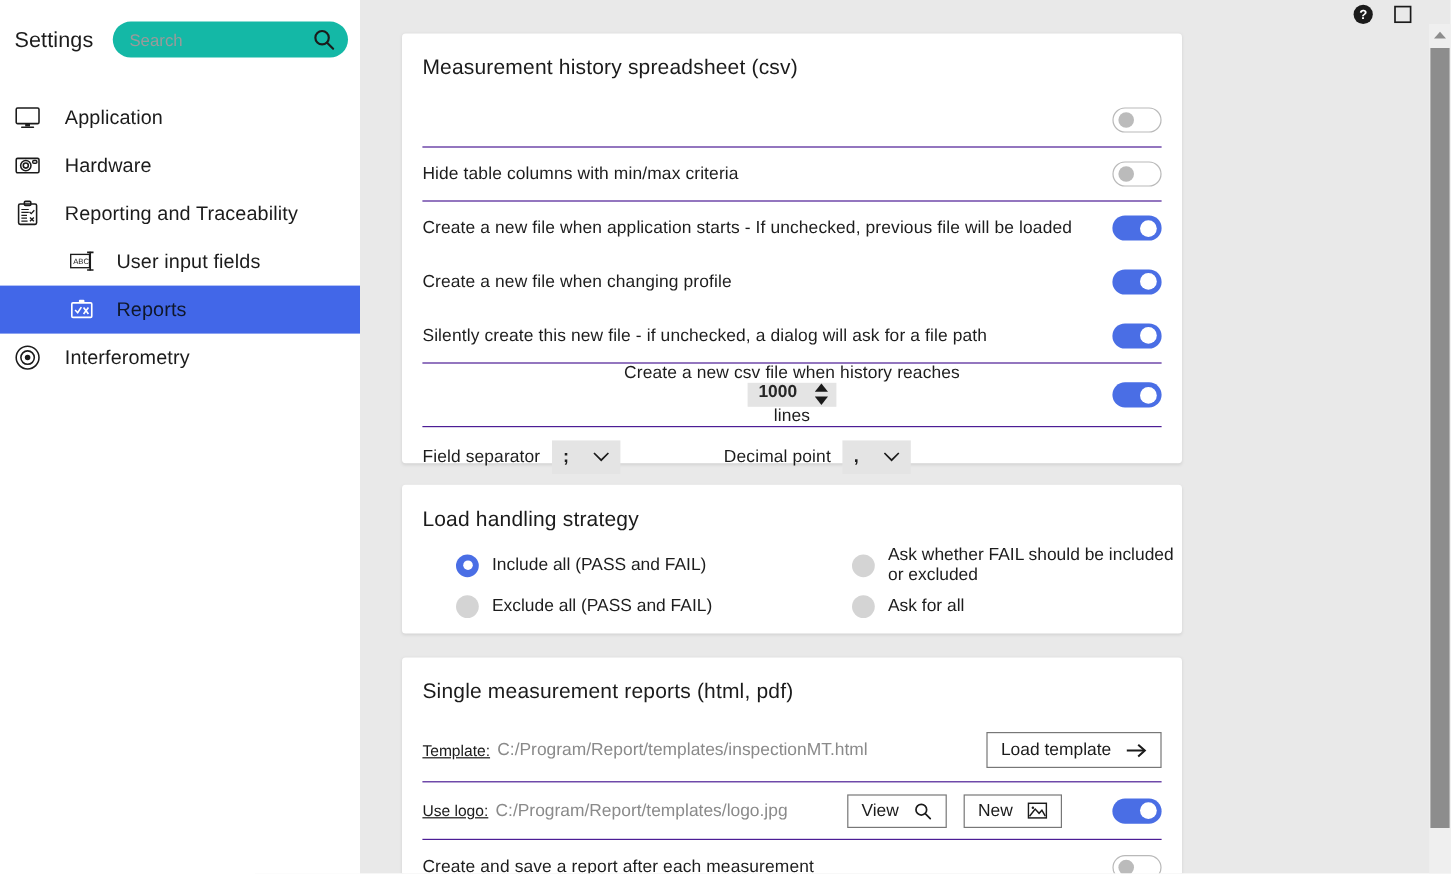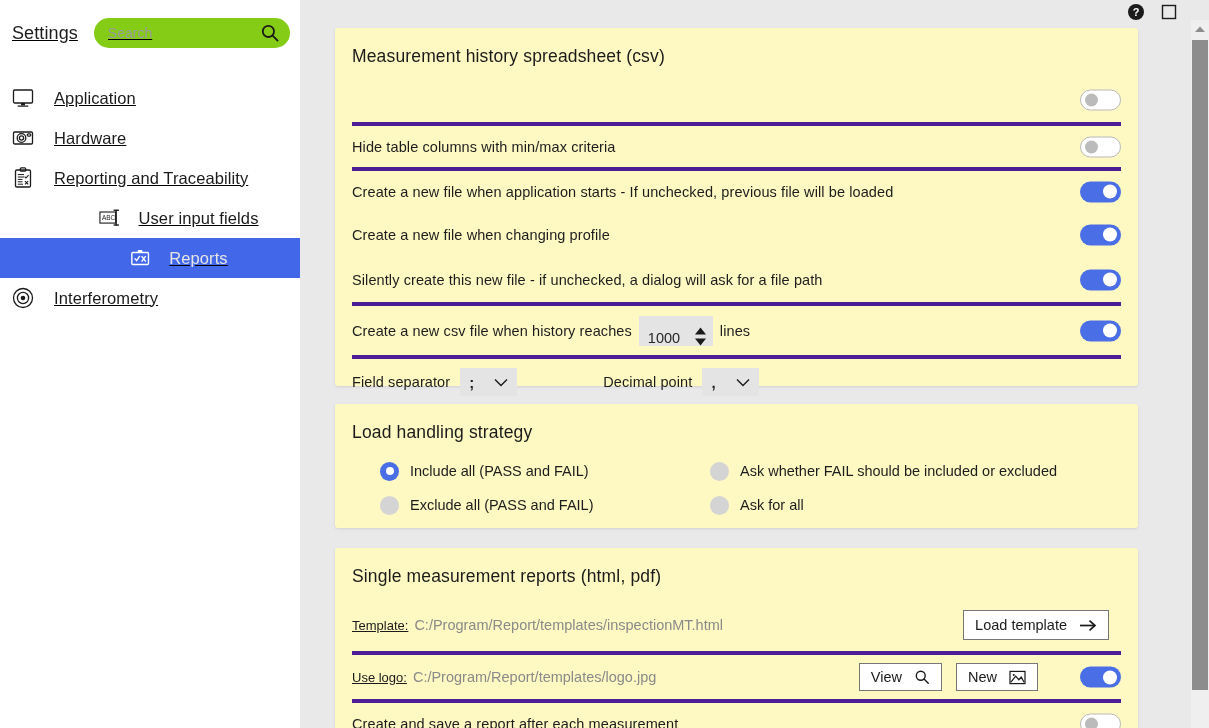--- a/index.html
+++ b/index.html
@@ -11,63 +11,62 @@
   }
   .app { position: relative; width: 1209px; height: 728px; display: flex; }
 
   
   .sidebar {
     width: 300px; height: 529px;
     background: #ffffff;
     flex: 0 0 300px;
     position: relative;
     z-index: 3;
-    text-decoration: underline;
   }
   .sidebar-top {
     display: flex; align-items: center;
     height: 66px; padding-left: 12px; gap: 16px;
   }
   .settings-title {
     font-size: 18px; color: #1c1c1c; letter-spacing: .1px;
   }
   .search-box {
     position: relative;
     width: 196px; height: 30px;
-    background: #84cc16;
+    background: #14b8a6;
     border-radius: 15px;
     display: flex; 
     padding: 0 10px 0 14px;
   }
   .search-box input {
     border: none; background: transparent; outline: none;
     font-family: "Liberation Sans", sans-serif;
     font-size: 14px; color: #2b2b2b; width: 150px;
   }
   .search-box input::placeholder { color: #9a9a9a; }
   .search-icon { position: absolute; right: 10px; top: 5px; }
 
   .nav { margin-top: 12px; }
   .nav-item {
     display: flex; align-items: center;
     height: 40px;
     padding-left: 10px;
     gap: 18px;
     cursor: default;
   }
-  .nav-item.sub { padding-left: 58px; gap: 15px; height: 40px; justify-content: center; }
+  .nav-item.sub { padding-left: 58px; gap: 15px; height: 40px; }
   .nav-item .ico {
     width: 26px; height: 26px;
     display: flex; align-items: center; justify-content: center;
     flex: 0 0 26px;
   }
   .nav-item.sub .ico { width: 24px; height: 22px; flex: 0 0 24px; }
   .nav-label { font-size: 16.5px; color: #1b1b1b; letter-spacing: .1px; }
   .nav-item.selected { background: #4267e8; }
-  .nav-item.selected .nav-label { color: #e5e5e5; }
+  .nav-item.selected .nav-label { color: #0f172a; }
 
   
   .content-wrap {
     position: relative;
     flex: 1;
     height: 728px;
     background: #e9e9e9;
   }
   .content-scroll {
     position: absolute;
@@ -77,36 +76,36 @@
   .topbar {
     position: absolute; right: 32px; top: 3px;
     display: flex; align-items: center; gap: 16px;
     z-index: 5;
   }
   .help-icon, .win-icon { cursor: default; }
 
   .panel {
     position: absolute;
     left: 35px;
-    width: 803px;
-    background: #fef9c3;
+    width: 650px;
+    background: #ffffff;
     border-radius: 3px;
     box-shadow: 0 1px 3px rgba(0,0,0,0.10);
   }
   .panel-title {
     font-size: 17.5px; color: #1b1b1b;
     padding: 18px 0 0 17px;
     letter-spacing: .15px;
   }
   .row {
     position: relative;
     display: flex; align-items: center;
     height: 45px;
     margin: 0 17px;
-    border-top: 4px solid #4c1d95;
+    border-top: 1px solid #4c1d95;
   }
   .row.first { border-top: none; }
   .row-label { font-size: 14.5px; color: #1d1d1d; letter-spacing: .1px; }
 
   
   .toggle {
     position: absolute; right: 0; top: 50%;
     transform: translateY(-50%);
     width: 41px; height: 21px; border-radius: 11px;
   }
@@ -118,23 +117,23 @@
   }
   .toggle.on { background: #4a6ee5; }
   .toggle.on::after {
     content: ""; position: absolute;
     width: 14px; height: 14px; border-radius: 50%;
     background: #ffffff; right: 4px; top: 3.5px;
   }
 
   
   .spinner {
-    display: inline-flex; align-items: flex-end;
+    display: inline-flex; align-items: flex-start;
     background: #e4e4e4; height: 30px;
-    margin: 0 7px; padding: 0 6px 0 9px; gap: 10px;
+    margin: 0 7px; padding: 0 6px 0 9px; gap: 10px; font-weight: bold;
   }
   .spinner .val {
     font-size: 14.5px; color: #262626; min-width: 36px;
   }
   .spin-arrows { display: flex; flex-direction: column; gap: 3px; }
 
   
   .select {
     display: inline-flex; align-items: center; justify-content: space-between;
     background: #e4e4e4; height: 28px; min-width: 57px;
@@ -324,21 +323,21 @@
           </div>
           <div class="row" style="border-top:none;">
             <span class="row-label">Create a new file when changing profile</span>
             <span class="toggle on"></span>
           </div>
           <div class="row" style="border-top:none;">
             <span class="row-label">Silently create this new file - if unchecked, a dialog will ask for a file path</span>
             <span class="toggle on"></span>
           </div>
 
-          <div class="row" style="height:53px;">
+          <div class="row" style="height:53px;flex-direction:column;">
             <span class="row-label">Create a new csv file when history reaches</span>
             <span class="spinner">
               <span class="val">1000</span>
               <span class="spin-arrows">
                 <svg width="13" height="8" viewBox="0 0 13 8">
                     <polygon points="6.5,0.5 12,7.5 1,7.5" fill="#1b1b1b"></polygon>
                   </svg>
                 <svg width="13" height="8" viewBox="0 0 13 8">
                     <polygon points="6.5,7.5 12,0.5 1,0.5" fill="#1b1b1b"></polygon>
                   </svg>
@@ -389,21 +388,21 @@
         </div>
       </div>
 
       <div class="panel" style="top:548px;height:200px;">
         <div class="panel-title">Single measurement reports (html, pdf)</div>
 
         <div style="margin-top:12px;">
           <div class="row first" style="height:52px;">
             <span class="lbl-strong">Template:</span>
             <span class="path-text">C:/Program/Report/templates/inspectionMT.html</span>
-            <span class="obtn" style="position:absolute;right:12px;top:50%;transform:translateY(-50%);height:30px;">
+            <span class="obtn" style="position:absolute;right:0;top:50%;transform:translateY(-50%);height:30px;">
               <span>Load template</span>
               <svg width="18" height="13" viewBox="0 0 18 13">
                 <line x1="1" y1="6.5" x2="15.5" y2="6.5" stroke="#1b1b1b" stroke-width="1.7"></line>
                 <polyline points="10.5,1.6 16,6.5 10.5,11.4" fill="none" stroke="#1b1b1b" stroke-width="1.7"></polyline>
               </svg>
             </span>
           </div>
 
           <div class="row" style="height:48px;">
             <span class="lbl-strong">Use logo:</span>

